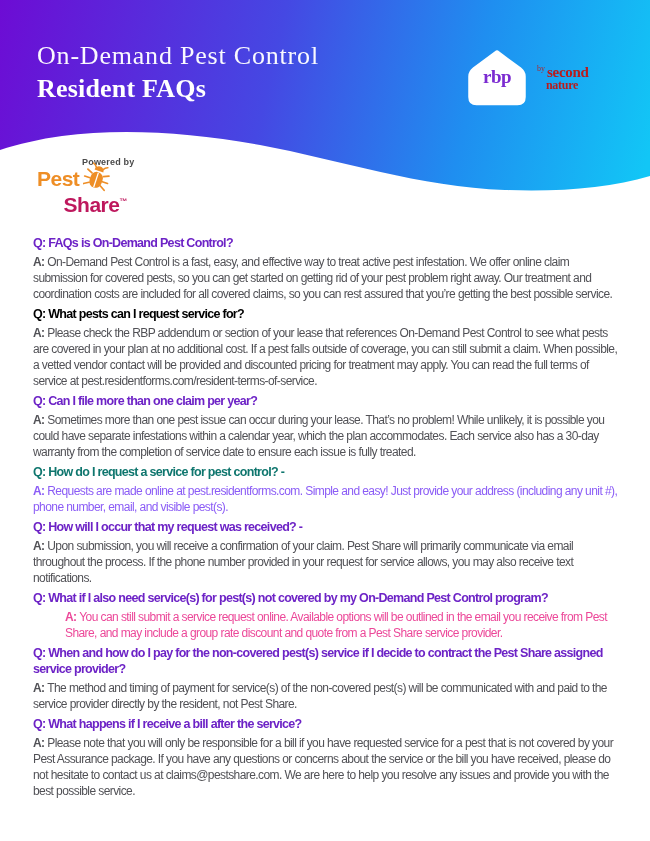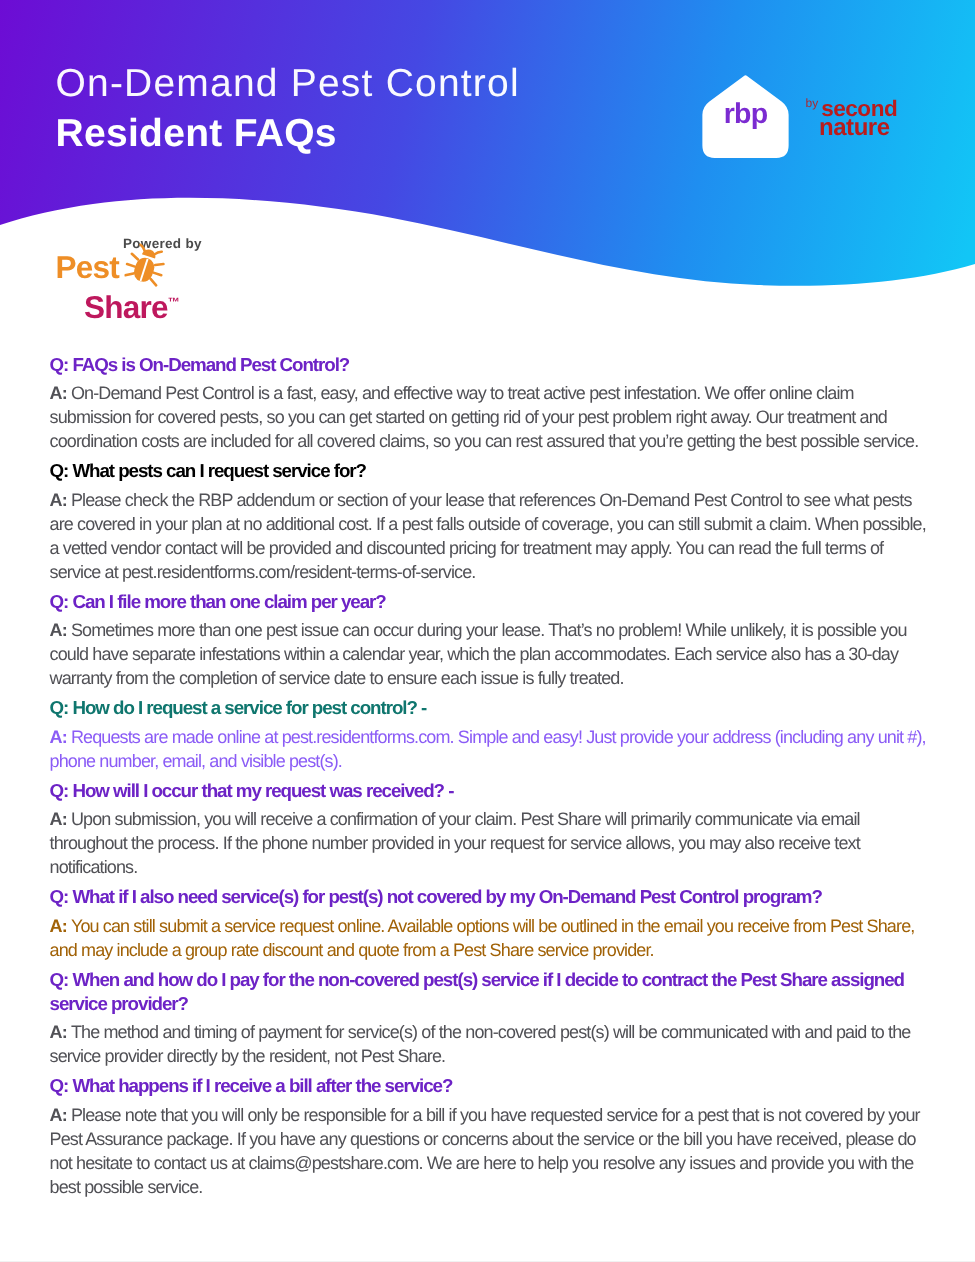--- a/index.html
+++ b/index.html
@@ -6,21 +6,21 @@
   *{box-sizing:border-box;}
   #page{
     position:relative;
     width:650px;height:841px;
     margin:0 auto;
     background:#ffffff;
     overflow:hidden;
     font-family:"Liberation Sans",sans-serif;
   }
   
-  .header{position:relative;width:532px;height:216px;}
+  .header{position:relative;width:532px;height:216px;font-family:Liberation Serif, serif;}
   .header-svg{position:absolute;left:0;top:0;display:block;}
   .titles{position:absolute;left:37px;top:39px;}
   .title-1{
     color:rgba(255,255,255,0.97);
     font-size:26px;font-weight:400;letter-spacing:0.8px;line-height:33px;
   }
   .title-2{
     color:#ffffff;
     font-size:26px;font-weight:700;letter-spacing:0.2px;line-height:33px;
   }
@@ -32,26 +32,26 @@
     border-radius:10px;transform:rotate(45deg);
   }
   .rbp-house{position:absolute;left:1px;top:1px;}
   .rbp-text{
     position:absolute;left:0;top:17px;width:60px;text-align:center;
     font-size:19px;font-weight:700;letter-spacing:-0.5px;
   }
   .sn{margin:13px 0 0 10px;color:#b91c1c;line-height:13px;}
   .sn .by{font-size:8px;font-weight:400;opacity:.9;vertical-align:6px;margin-right:2px;}
   .sn .sn1{font-size:15px;font-weight:700;letter-spacing:-0.3px;}
-  .sn .sn2{font-size:16px;font-weight:700;letter-spacing:-0.3px;margin-left:9px;}
+  .sn .sn2{font-size:12px;font-weight:700;letter-spacing:-0.3px;margin-left:9px;}
   
   .powered{position:absolute;left:37px;top:157px;}
   .pb-label{font-size:9px;font-weight:700;letter-spacing:0.2px;padding-left:45px;}
   .ps-row{display:flex;align-items:flex-start;margin-top:1px;}
-  .ps-word1,.ps-word2{font-size:21px;font-weight:700;letter-spacing:-0.5px;line-height:21px;}
+  .ps-word1,.ps-word2{font-size:21px;font-weight:700;letter-spacing:-0.5px;line-height:21px;text-align:center;}
   .ps-bug{margin:-6px 0 0 4px;}
   .ps-line2{margin:0 0 0 19px;line-height:20px;}
   .ps-tm{font-size:8px;vertical-align:8px;}
   
   .content{padding:19px 29px 0 33px;}
   .faq-q{
     font-size:12.5px;font-weight:700;letter-spacing:-0.7px;
     line-height:16px;margin:0 0 3px 0;
   }
   .faq-a{
@@ -130,20 +130,20 @@
       <div class="faq-a" style="color: rgb(81, 81, 86);"><b>A: </b>On-Demand Pest Control is a fast, easy, and effective way to treat active pest infestation. We offer online claim submission for covered pests, so you can get started on getting rid of your pest problem right away. Our treatment and coordination costs are included for all covered claims, so you can rest assured that you’re getting the best possible service.</div>
       <div class="faq-q" style="color: #000000;">Q: What pests can I request service for?</div>
       <div class="faq-a" style="color: rgb(81, 81, 86);"><b>A: </b>Please check the RBP addendum or section of your lease that references On-Demand Pest Control to see what pests are covered in your plan at no additional cost. If a pest falls outside of coverage, you can still submit a claim. When possible, a vetted vendor contact will be provided and discounted pricing for treatment may apply. You can read the full terms of service at pest.residentforms.com/resident-terms-of-service.</div>
       <div class="faq-q" style="color: rgb(109, 35, 198);">Q: Can I file more than one claim per year?</div>
       <div class="faq-a" style="color: rgb(81, 81, 86);"><b>A: </b>Sometimes more than one pest issue can occur during your lease. That’s no problem! While unlikely, it is possible you could have separate infestations within a calendar year, which the plan accommodates. Each service also has a 30-day warranty from the completion of service date to ensure each issue is fully treated.</div>
       <div class="faq-q" style="color: #0f766e;">Q: How do I request a service for pest control? -</div>
       <div class="faq-a" style="color: #8b5cf6;"><b>A: </b>Requests are made online at pest.residentforms.com. Simple and easy! Just provide your address (including any unit #), phone number, email, and visible pest(s).</div>
       <div class="faq-q" style="color: rgb(109, 35, 198);">Q: How will I occur that my request was received? -</div>
       <div class="faq-a" style="color: rgb(81, 81, 86);"><b>A: </b>Upon submission, you will receive a confirmation of your claim. Pest Share will primarily communicate via email throughout the process. If the phone number provided in your request for service allows, you may also receive text notifications.</div>
       <div class="faq-q" style="color: rgb(109, 35, 198);">Q: What if I also need service(s) for pest(s) not covered by my On-Demand Pest Control program?</div>
-      <div class="faq-a" style="color: #a16207;"><b>A: </b>You can still submit a service request online. Available options will be outlined in the email you receive from Pest Share, and may include a group rate discount and quote from a Pest Share service provider.</div>
+      <div class="faq-a" style="color: #ec4899; margin-left: 32px;"><b>A: </b>You can still submit a service request online. Available options will be outlined in the email you receive from Pest Share, and may include a group rate discount and quote from a Pest Share service provider.</div>
       <div class="faq-q" style="color: rgb(109, 35, 198);">Q: When and how do I pay for the non-covered pest(s) service if I decide to contract the Pest Share assigned service provider?</div>
       <div class="faq-a" style="color: rgb(81, 81, 86);"><b>A: </b>The method and timing of payment for service(s) of the non-covered pest(s) will be communicated with and paid to the service provider directly by the resident, not Pest Share.</div>
       <div class="faq-q" style="color: rgb(109, 35, 198);">Q: What happens if I receive a bill after the service?</div>
       <div class="faq-a" style="color: rgb(81, 81, 86);"><b>A: </b>Please note that you will only be responsible for a bill if you have requested service for a pest that is not covered by your Pest Assurance package. If you have any questions or concerns about the service or the bill you have received, please do not hesitate to contact us at claims@pestshare.com. We are here to help you resolve any issues and provide you with the best possible service.</div>
     </main>
 
 </div>
 
 </body></html>

